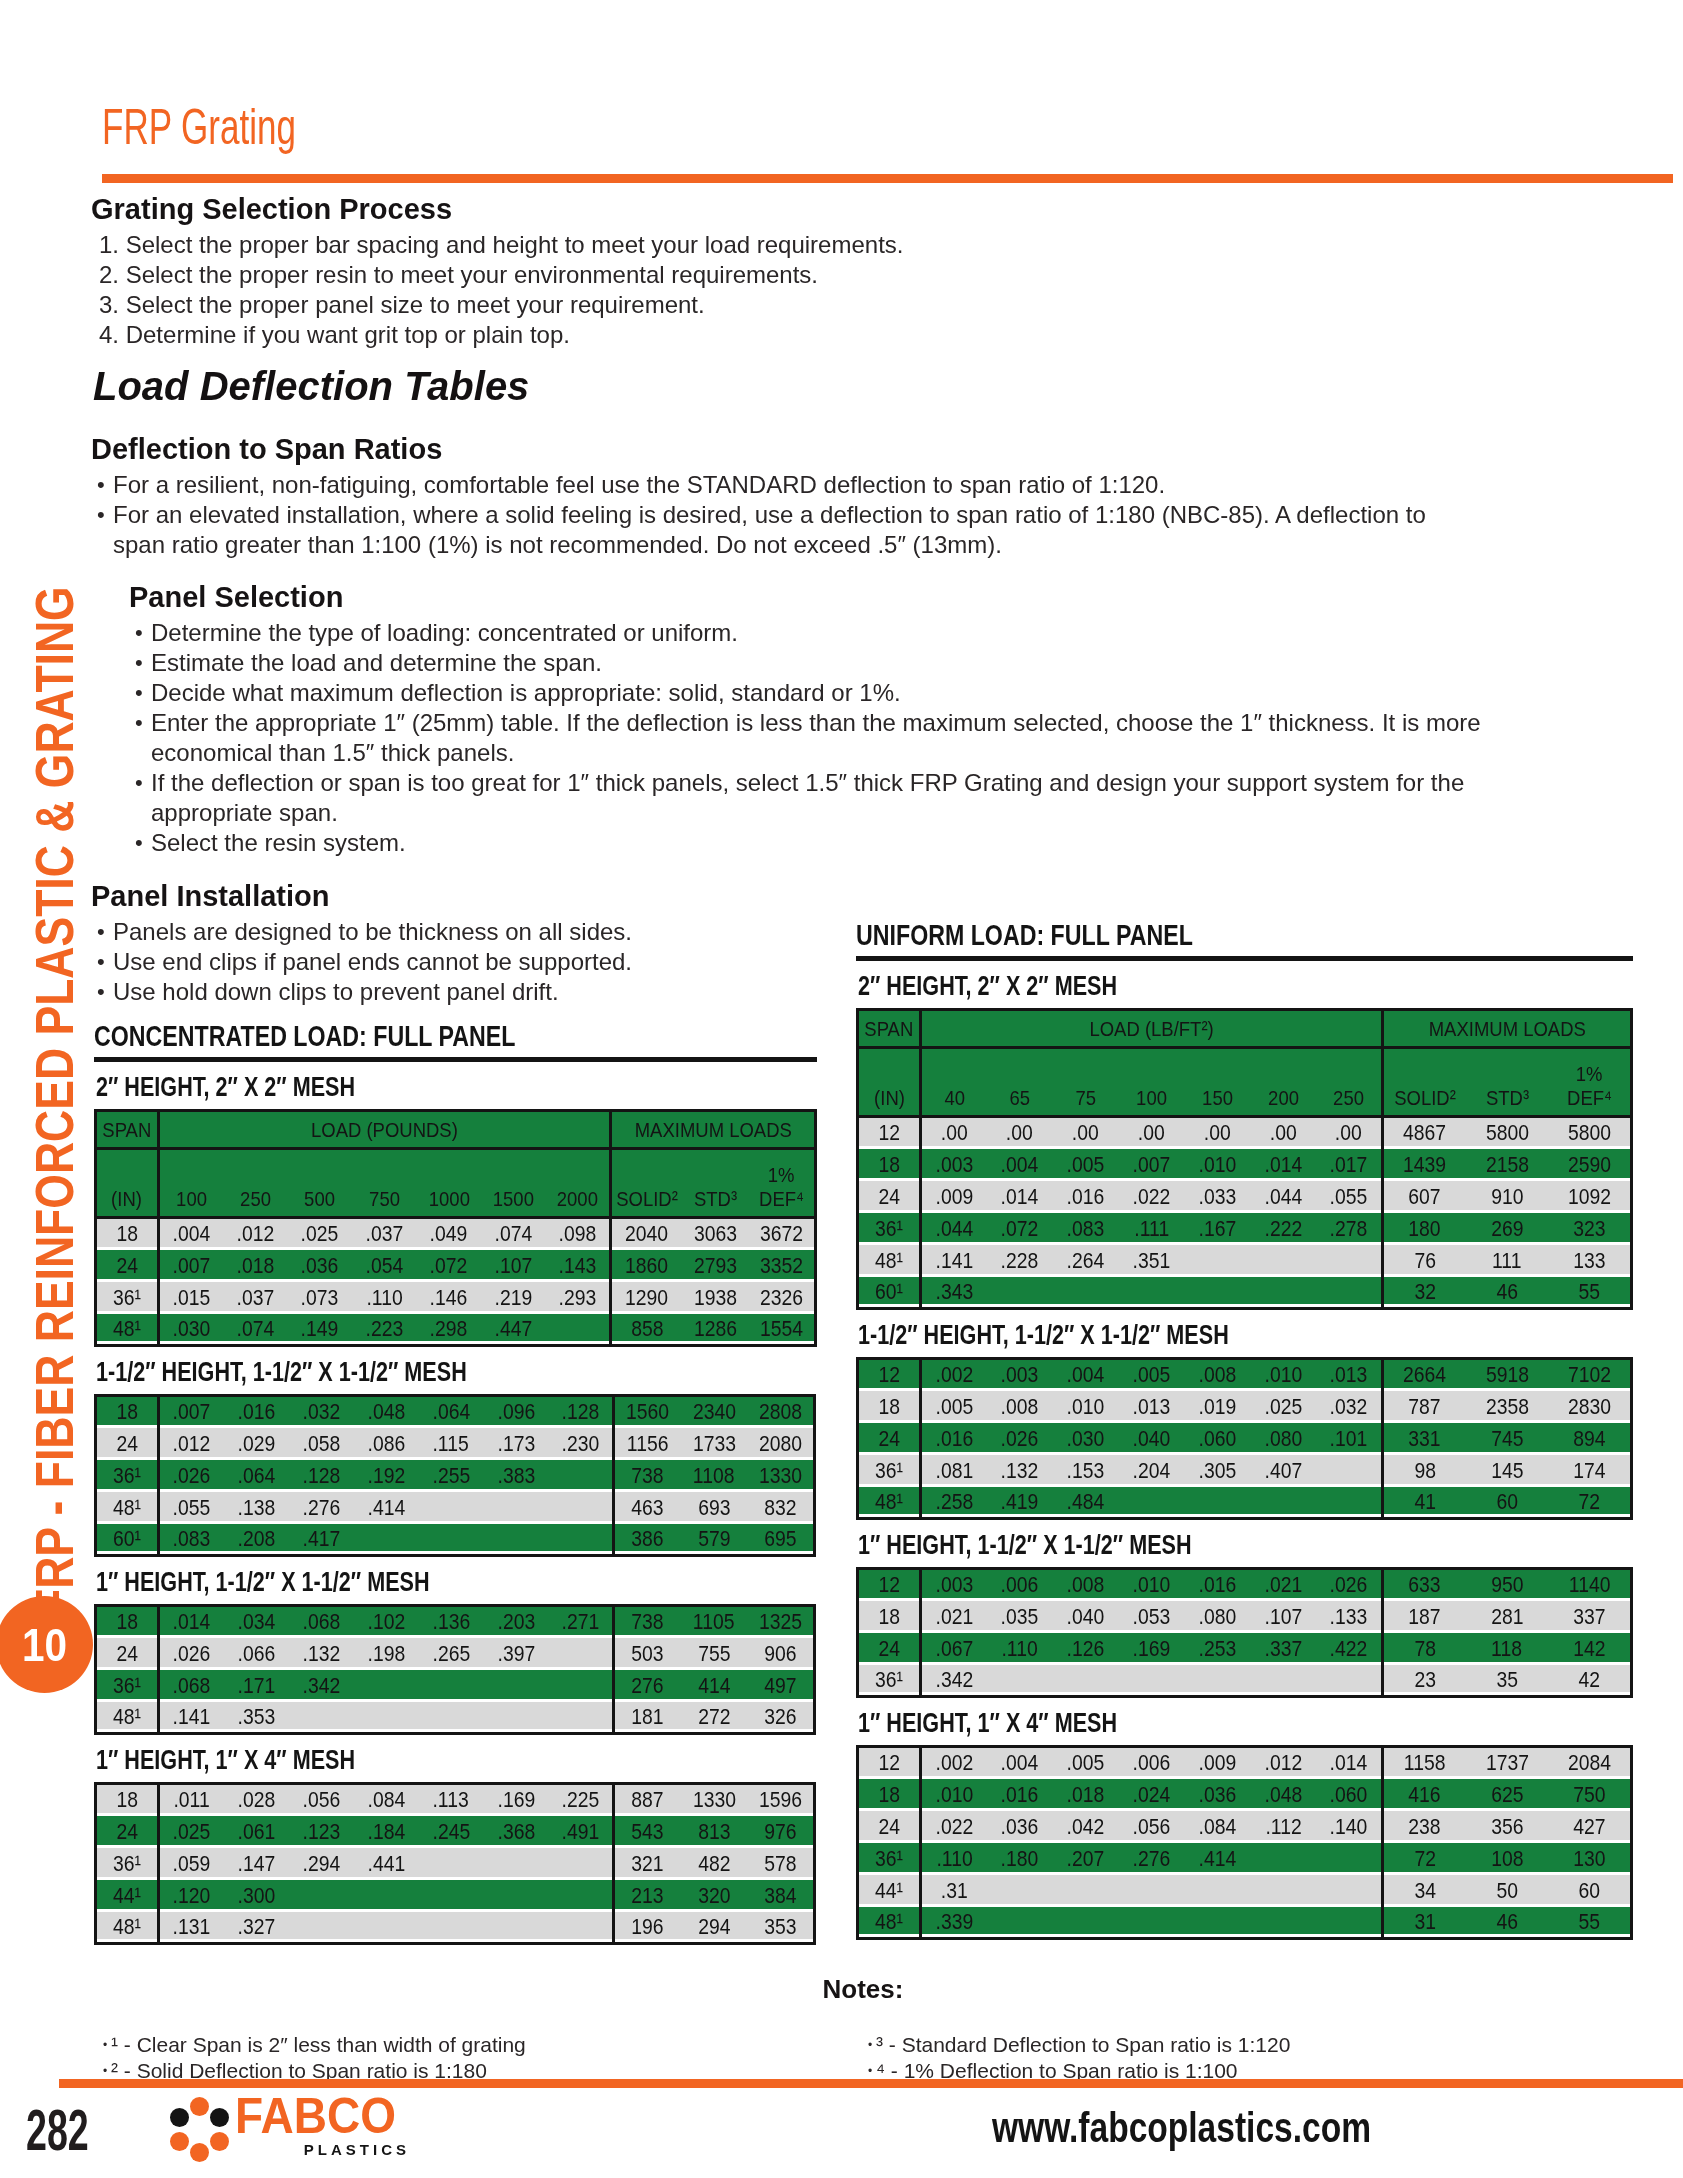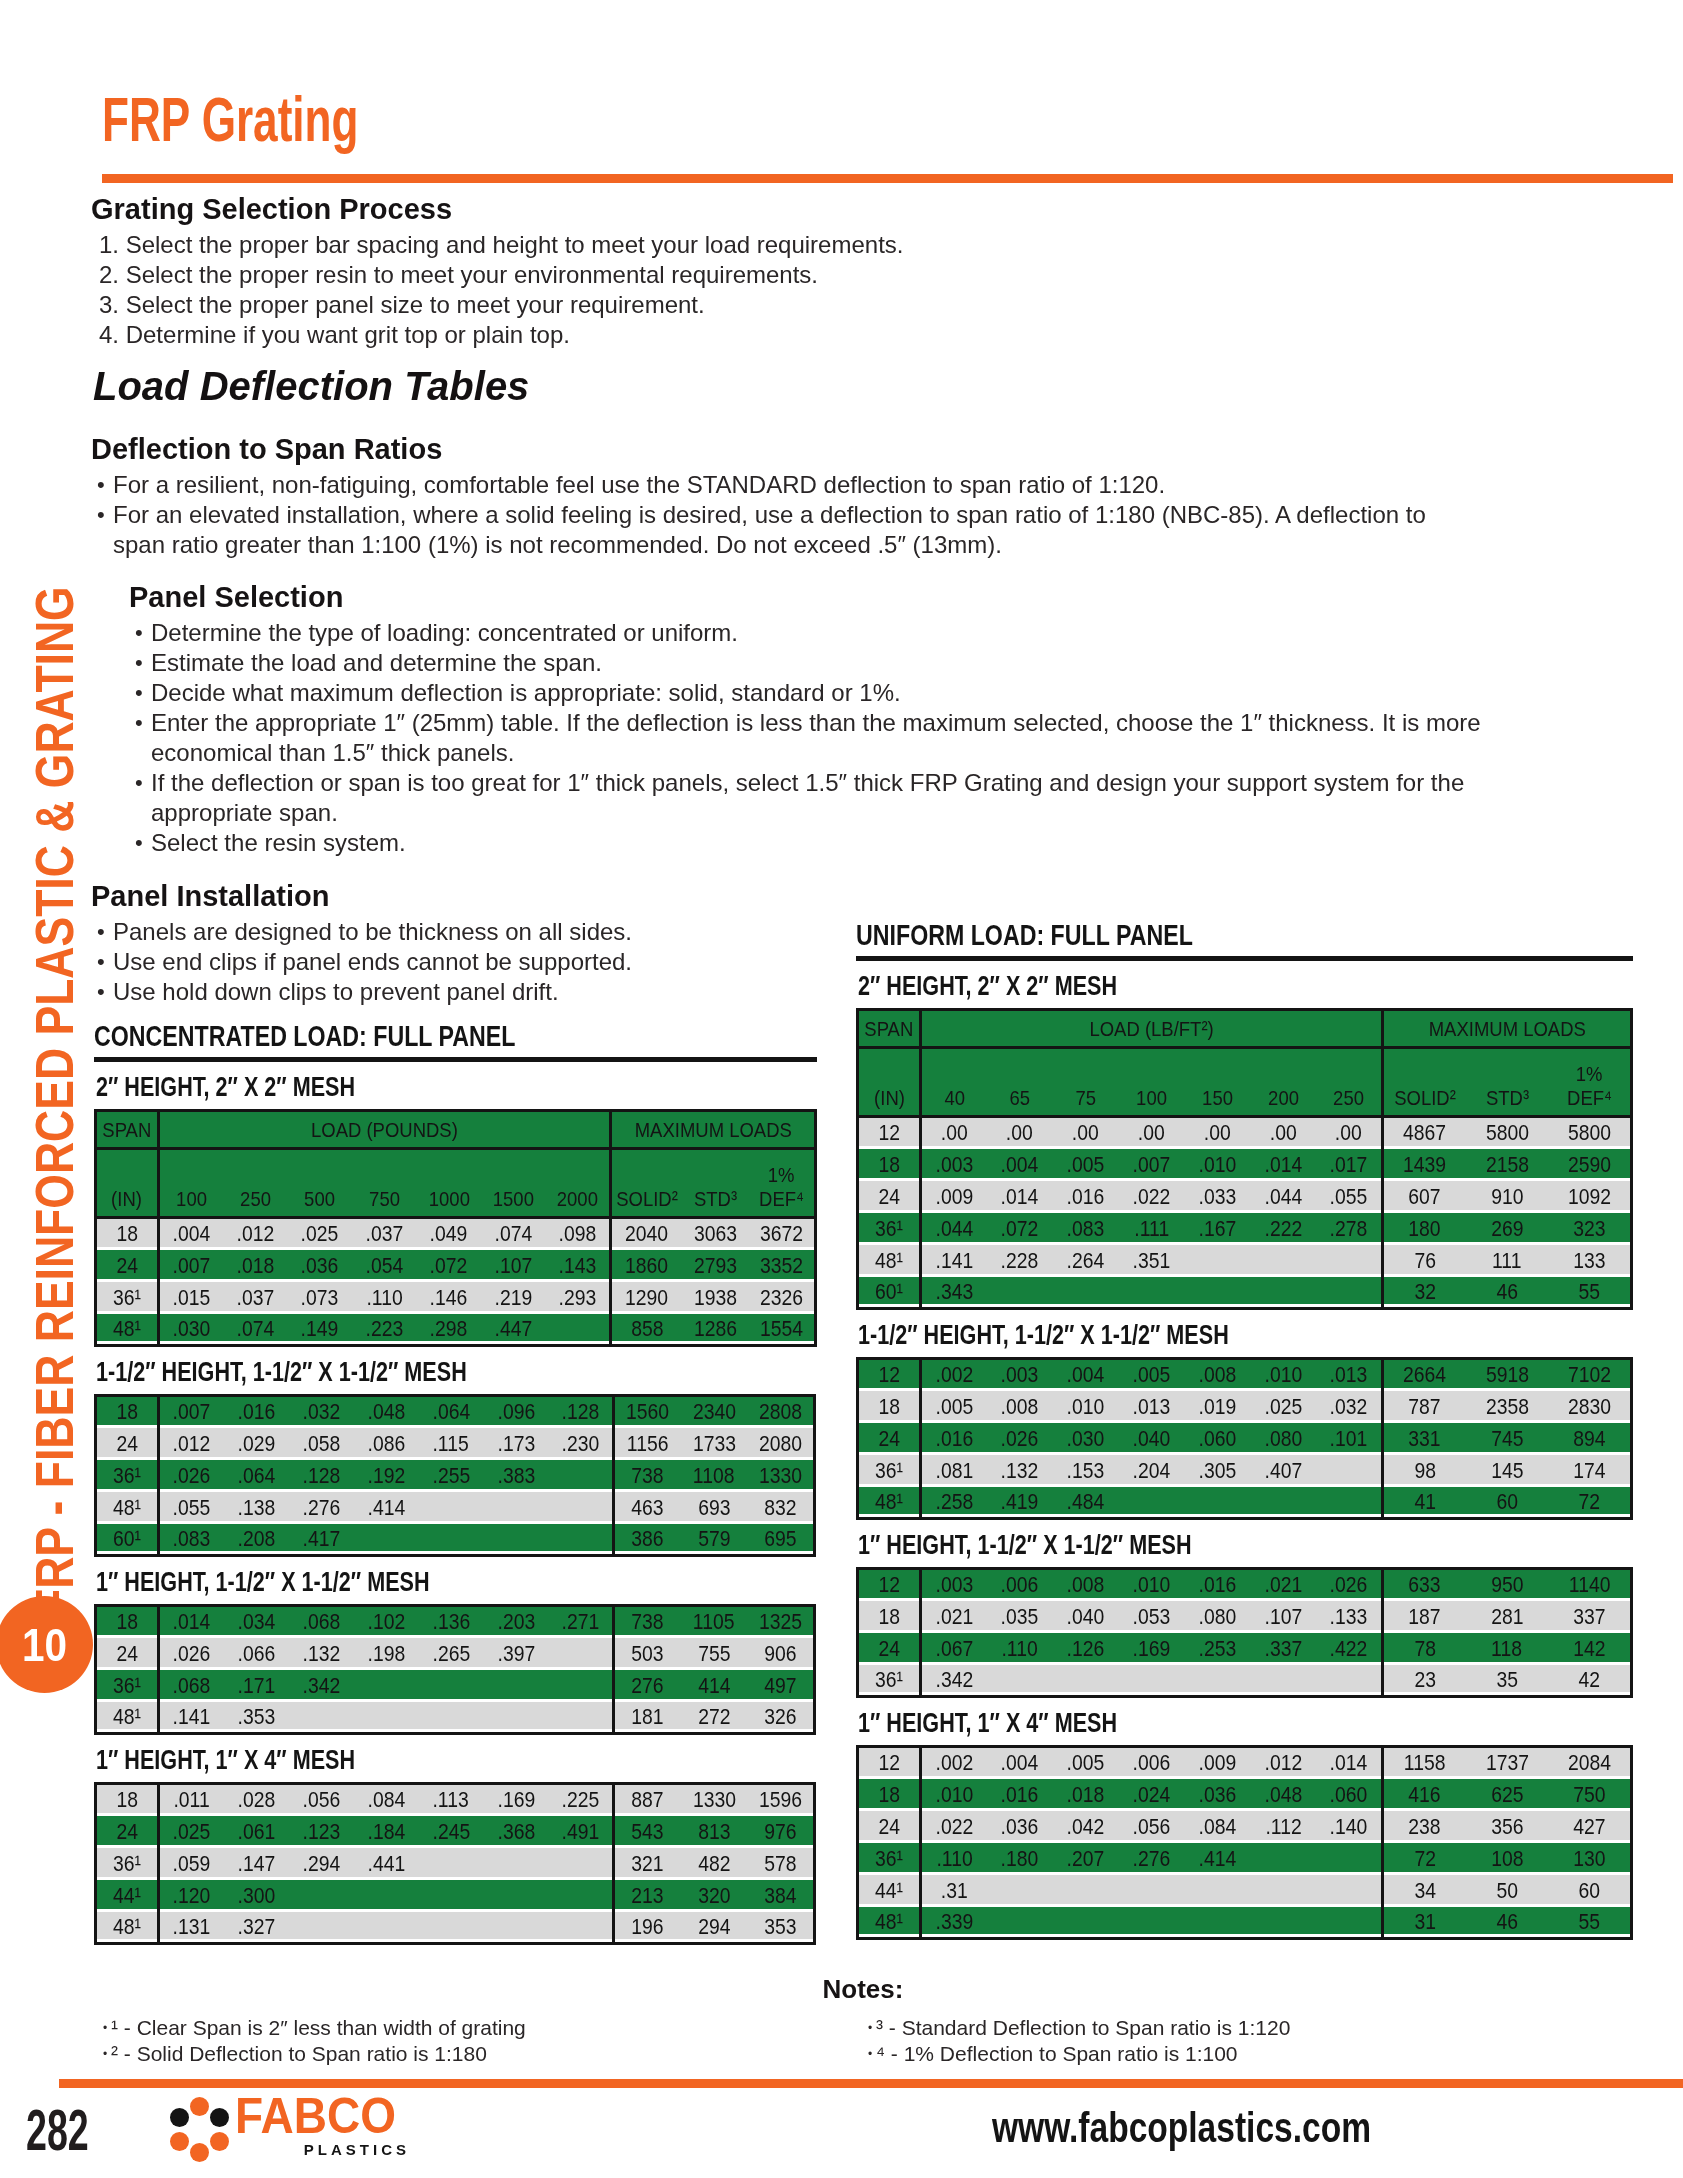--- a/index.html
+++ b/index.html
@@ -5,21 +5,21 @@
   :root{ --accent:#F26522; --ink:#1e1b1c; --shade:#d9d9d9; }
   *{margin:0;padding:0;box-sizing:border-box;}
   html,body{background:#ffffff;}
   body{width:1683px;height:2178px;position:relative;overflow:hidden;
        font-family:"Liberation Sans",sans-serif;color:var(--ink);}
   .abs{position:absolute;}
   .cx{display:inline-block;transform:scaleX(0.86);transform-origin:0 50%;white-space:nowrap;}
   .cxc{display:inline-block;transform:scaleX(0.88);transform-origin:50% 50%;white-space:nowrap;}
 
   
-  .page-title{left:102px;top:83px;font-size:63px;font-weight:bold;color:var(--accent);
+  .page-title{left:102px;top:98px;font-size:50px;font-weight:normal;color:var(--accent);
               letter-spacing:0px;}
   .page-title .cx{transform:scaleX(0.70);}
   .rule-accent{background:var(--accent);height:9px;}
   .top-rule{left:102px;top:174px;width:1571px;}
   .bottom-rule{left:59px;top:2079px;width:1624px;}
 
   
   .sec-h{font-size:29px;font-weight:bold;color:#161314;margin-bottom:6px;}
   .intro{width:1386px;font-size:24px;line-height:30px;color:#2a2627;}
   .li{display:flex;align-items:flex-start;}
@@ -44,21 +44,21 @@
   .grid tr.hdr2{height:69px;}
   .grid tr.hdr2 td{border-bottom:3px solid #141414;vertical-align:bottom;padding-bottom:5px;font-size:21px;}
   .grid tr.hdr2 td div{line-height:24px;}
   .grid td.bl{border-left:3px solid #141414;}
   .grid tr.dr{height:32px;}
   .grid tr.dr td{box-shadow:inset 0 -3px 0 #ffffff;}
   .grid tr.shade td{background:var(--shade);}
 
   
   .notes{left:91px;top:1974px;width:1544px;text-align:center;}
-  .notes-grid{display:grid;grid-template-columns:765px 1fr;margin-top:10px;row-gap:14px;}
+  .notes-grid{display:grid;grid-template-columns:765px 1fr;margin-top:27px;row-gap:14px;}
   .note{display:flex;font-size:21px;color:#2a2627;line-height:26px;}
   .note .dot{flex:0 0 20px;padding-left:8px;font-size:12px;line-height:26px;}
   .note .dot::before{content:"•";}
 
   
   .side-text{left:24px;top:1616px;transform:rotate(-90deg) scaleX(0.84);transform-origin:0 0;
              font-size:53px;font-weight:bold;color:var(--accent);white-space:nowrap;letter-spacing:0px;}
   .side-circle{left:-4px;top:1596px;width:97px;height:97px;border-radius:50%;background:var(--accent);
                display:flex;align-items:center;justify-content:center;color:#fff;
                font-size:46px;font-weight:bold;}

